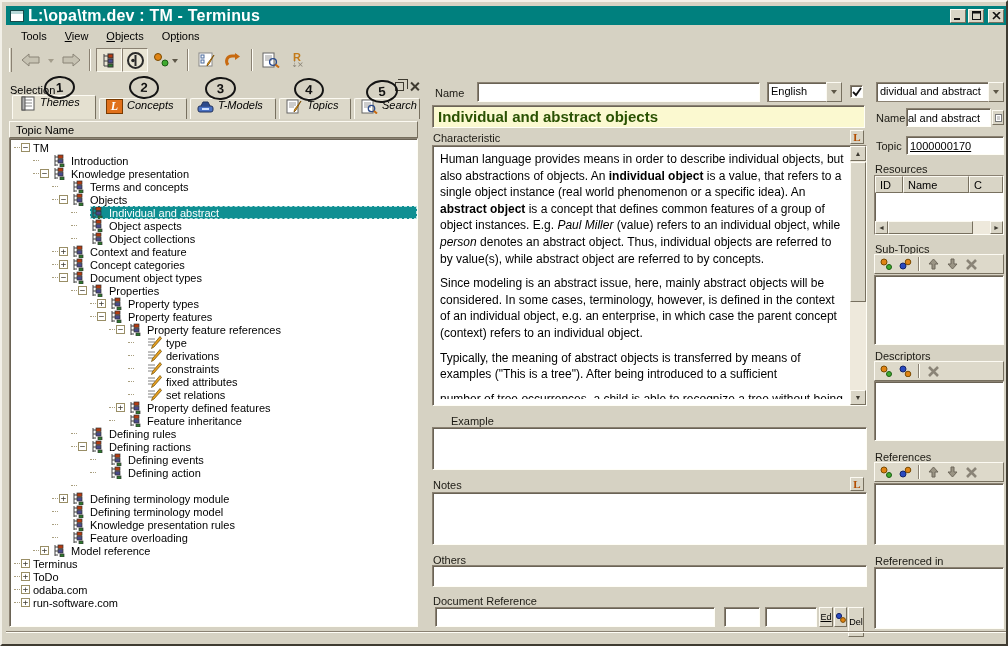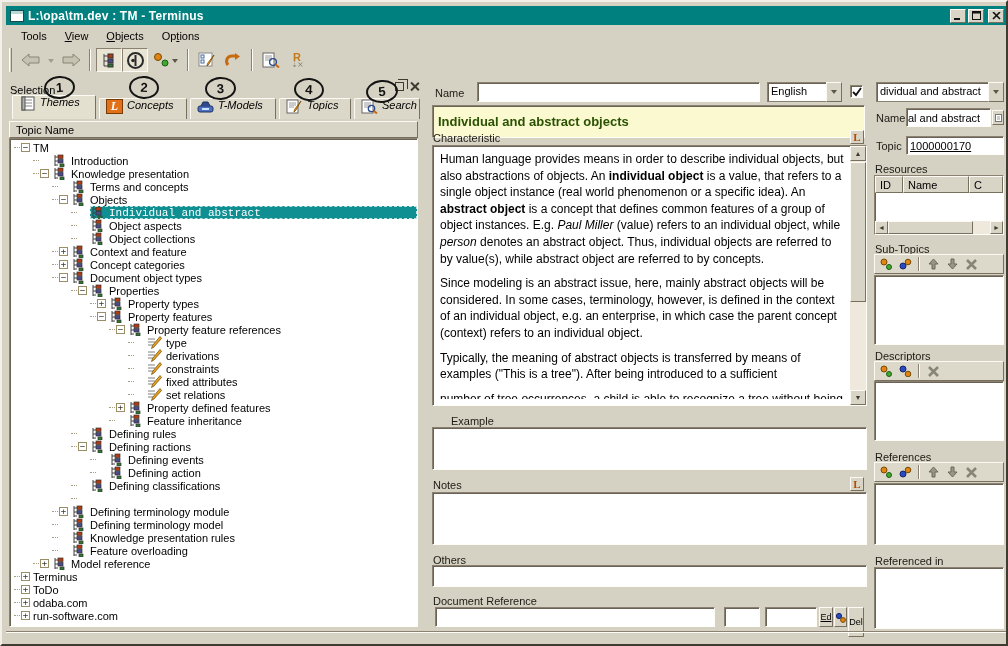--- a/index.html
+++ b/index.html
@@ -13,21 +13,21 @@
     overflow:hidden;
   }
   
   .sunken{background:#fff;border:1px solid #8a8172;border-right-color:#fffef6;border-bottom-color:#fffef6;box-shadow:inset 1px 1px 0 #6a6355;}
   .raised{background:#d9d5c6;border:1px solid #fcfaf2;border-right-color:#77705f;border-bottom-color:#77705f;}
   .pressed{background:#e9e5d4;border:1px solid #8a8172;border-right-color:#fcfaf2;border-bottom-color:#fcfaf2;}
   .splitter{background:linear-gradient(#8a8172 0 1px,#fffef6 1px 2px,#d6d2c3 2px 3px,#8a8172 3px 4px,#fffef6 4px 5px);}
   
   .titlebar{position:absolute;left:4px;top:4px;width:1000px;height:19px;background:#00807e;color:#fff;display:flex;align-items:center;padding:0 2px;}
   .app-ico{width:14px;height:12px;background:#fff;border:1px solid #1a4a4a;margin:0 4px 0 2px;box-shadow:inset 0 3px 0 #b8d8d8;}
-  .title-text{font-weight:bold;font-size:12px;letter-spacing:.2px;}
+  .title-text{font-weight:bold;font-size:16px;letter-spacing:.2px;}
   .winbtns{margin-left:auto;display:flex;gap:2px;}
   .wbtn{width:16px;height:14px;display:flex;align-items:center;justify-content:center;}
   .wbtn svg{display:block;}
   .wbtn.close{margin-left:2px;}
   
   .menubar{position:absolute;left:4px;top:24px;width:1000px;height:19px;display:flex;align-items:center;padding-left:6px;}
   .menu-item{padding:2px 9px;}
   .menu-item .u{text-decoration:underline;}
   
   .toolbar{position:absolute;left:4px;top:43px;width:1000px;height:30px;display:flex;align-items:center;}
@@ -64,34 +64,34 @@
   .topic-header{position:absolute;left:3px;top:44px;width:409px;height:17px;display:flex;align-items:center;padding-left:6px;}
   .tree{position:absolute;left:3px;top:61px;width:409px;height:489px;overflow:hidden;padding-top:2px;}
   .trow{height:13px;display:flex;align-items:center;white-space:nowrap;font-size:11px;}
   .tind{flex:0 0 auto;height:1px;}
   .tdots{flex:0 0 auto;width:6px;height:1px;border-bottom:1px dotted #a89e7e;margin-right:1px;}
   .tbox{flex:0 0 auto;width:9px;height:9px;background:#fff;border:1px solid #998e66;color:#3d3a30;
         font-size:9px;line-height:7px;text-align:center;margin-right:3px;font-family:"DejaVu Sans Mono",monospace;}
   .tboxspace{flex:0 0 auto;width:12px;}
   .tcontent{display:flex;align-items:center;flex:1;height:13px;min-width:0;}
   .tcontent.sel{background:#0f8f92;outline:1px dashed #bfe3e3;outline-offset:-1px;}
-  .tcontent.sel .tlabel{color:#fff;font-family:Liberation Mono, monospace;}
+  .tcontent.sel .tlabel{color:#fff;}
   .ticon{flex:0 0 auto;width:15px;height:13px;margin-right:4px;}
   .tlabel{padding-right:4px;}
   
   .lbl{position:absolute;font-size:11px;color:#1c1a14;}
   .input{position:absolute;background:#fff;border:1px solid #8a8172;border-right-color:#fffef6;border-bottom-color:#fffef6;box-shadow:inset 1px 1px 0 #6a6355;
          font-family:"Liberation Sans","DejaVu Sans",sans-serif;font-size:11px;padding:2px 3px;color:#000;outline:none;}
   .combo{position:absolute;display:flex;}
   .combo .cval{flex:1;background:#fff;border:1px solid #8a8172;border-right:none;box-shadow:inset 1px 1px 0 #6a6355;padding:2px 2px 0 3px;overflow:hidden;white-space:nowrap;font-size:11px;}
   .combo .cbtn{width:16px;display:flex;align-items:center;justify-content:center;}
   .checkbox{position:absolute;width:13px;height:13px;}
   .checkbox svg{position:absolute;left:1px;top:1px;}
-  .doc-title{position:absolute;left:5px;top:28px;width:433px;height:33px;background:#fbf9d0;display:flex;align-items:center;padding-left:5px;
-             font-size:13px;font-weight:bold;color:#2a5202;}
+  .doc-title{position:absolute;left:5px;top:28px;width:433px;height:23px;background:#fbf9d0;display:flex;align-items:center;padding-left:5px;
+             font-size:15px;font-weight:bold;color:#2a5202;}
   .lex-btn{position:absolute;width:14px;height:14px;display:flex;align-items:center;justify-content:center;
            color:#b34d00;font-family:"Liberation Serif","DejaVu Serif",serif;font-weight:bold;font-size:11px;}
   .char-area{position:absolute;left:5px;top:68px;width:435px;height:261px;overflow:hidden;}
   .char-text{position:absolute;left:0;top:0;right:16px;bottom:0;padding:5px 6px 0 7px;font-size:12px;line-height:16.6px;overflow:hidden;}
   .char-text p{margin:0 0 8px 0;}
   .char-text p.clip-line{height:8px;overflow:hidden;margin:0;}
   .vscroll{position:absolute;right:0;top:0;width:16px;bottom:0;background:#eee9dc;}
   .sbtn{position:absolute;left:0;width:16px;height:15px;display:flex;align-items:center;justify-content:center;font-size:7px;color:#3d3a30;}
   .vthumb{position:absolute;left:0;width:16px;}
   .hscroll{position:absolute;left:0;bottom:0;height:13px;background:#eee9dc;}
@@ -624,34 +624,20 @@
                 <rect x="6" y="5.5" width="5" height="3.5" fill="#4a4a8c" stroke="#333" stroke-width="0.7"></rect>
                 <rect x="8" y="10" width="4" height="3" fill="#2d7a2d" stroke="#333" stroke-width="0.7"></rect>
               </svg></span>
             <span class="tlabel">Defining action</span>
           </span>
         </div>
         <div class="trow">
           <span class="tind" style="width: 61px;"></span>
           <span class="tdots"></span>
           <span class="tboxspace"></span>
-          <span class="tcontent">
-            <span class="ticon"><svg width="15" height="13">
-                <path d="M3 1 V12 M3 3 H6 M3 7 H6 M3 11 H6" stroke="#404040" fill="none"></path>
-                <rect x="6" y="1" width="5" height="3.5" fill="#b43b10" stroke="#333" stroke-width="0.7"></rect>
-                <rect x="6" y="5.5" width="5" height="3.5" fill="#4a4a8c" stroke="#333" stroke-width="0.7"></rect>
-                <rect x="8" y="10" width="4" height="3" fill="#2d7a2d" stroke="#333" stroke-width="0.7"></rect>
-              </svg></span>
-            <span class="tlabel">Defining classifications</span>
-          </span>
-        </div>
-        <div class="trow">
-          <span class="tind" style="width: 61px;"></span>
-          <span class="tdots"></span>
-          <span class="tboxspace"></span>
         </div>
         <div class="trow">
           <span class="tind" style="width: 42px;"></span>
           <span class="tdots"></span>
           <span class="tbox">+</span>
           <span class="tcontent">
             <span class="ticon"><svg width="15" height="13">
                 <path d="M3 1 V12 M3 3 H6 M3 7 H6 M3 11 H6" stroke="#404040" fill="none"></path>
                 <rect x="6" y="1" width="5" height="3.5" fill="#b43b10" stroke="#333" stroke-width="0.7"></rect>
                 <rect x="6" y="5.5" width="5" height="3.5" fill="#4a4a8c" stroke="#333" stroke-width="0.7"></rect>

